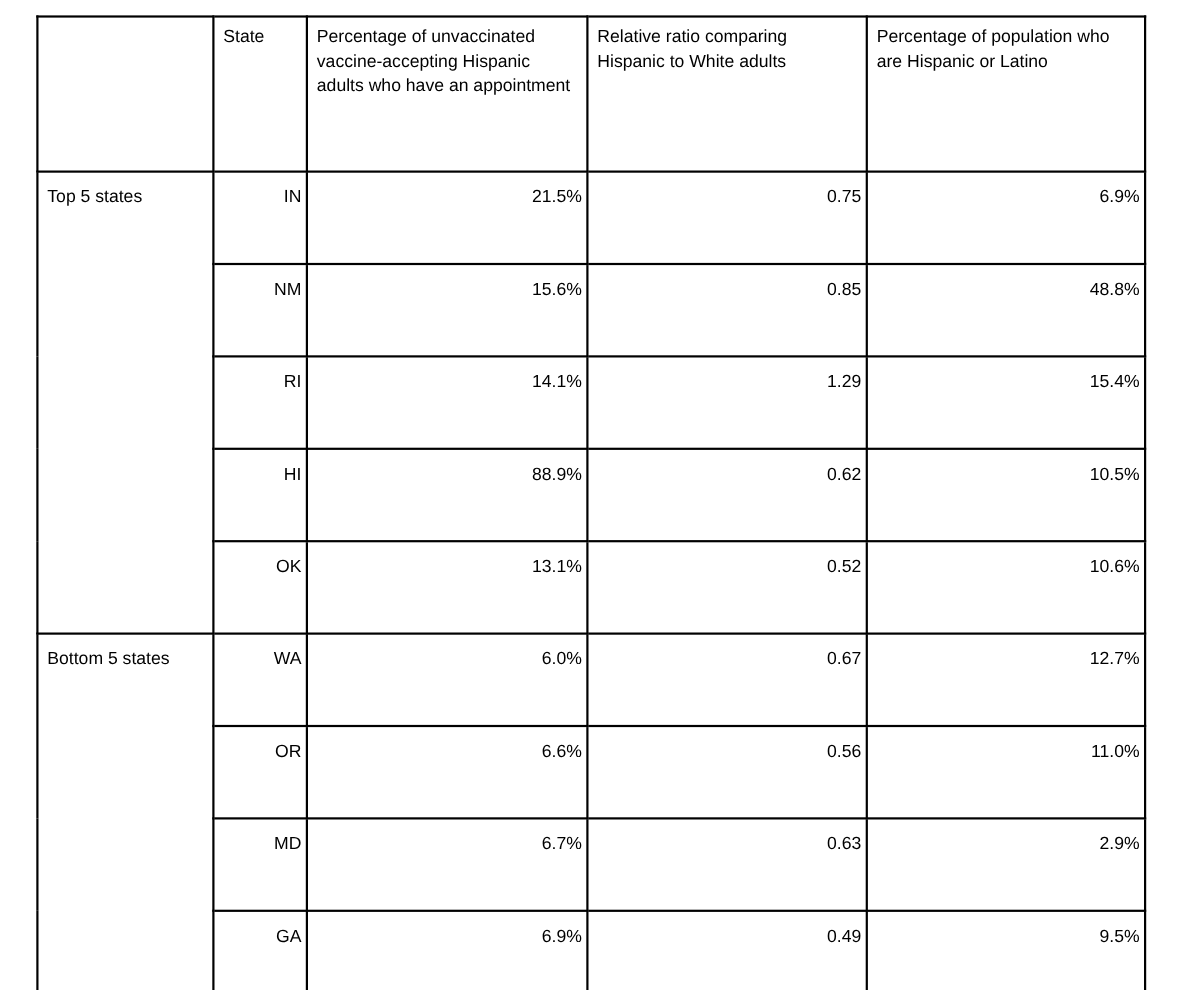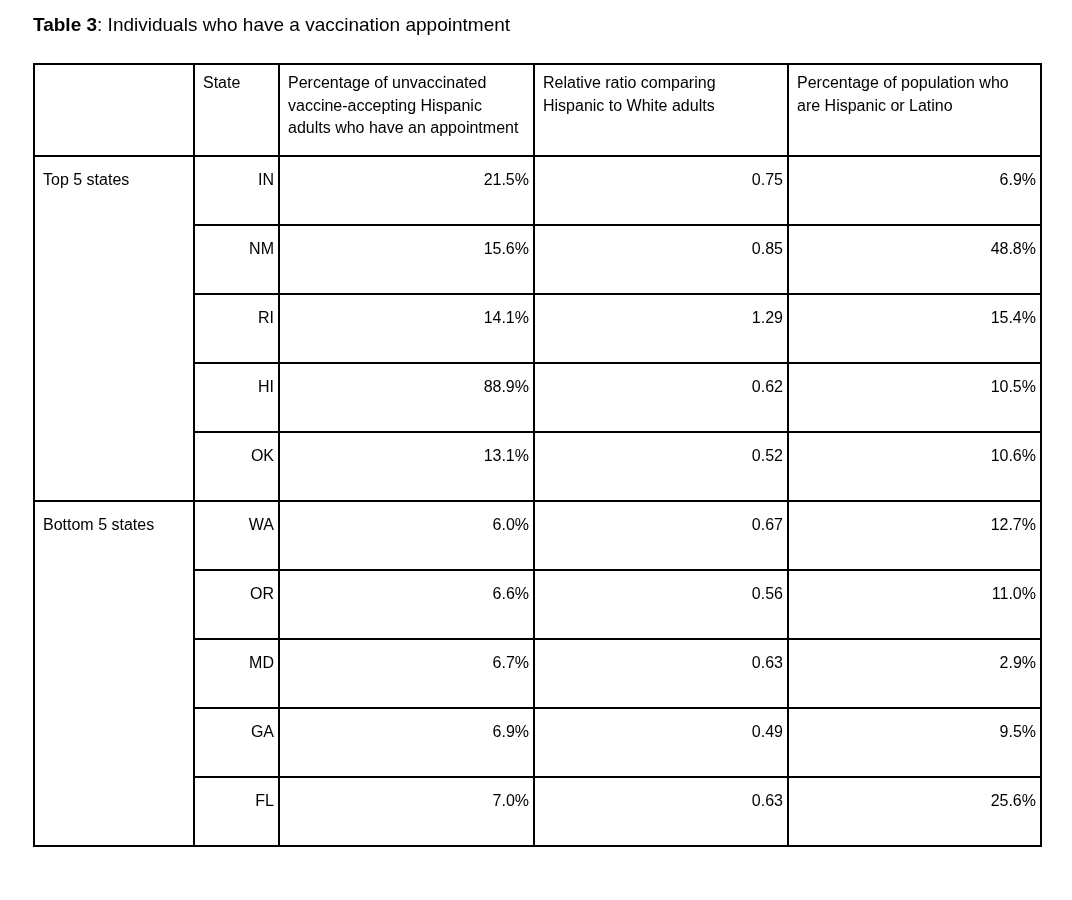--- a/index.html
+++ b/index.html
@@ -38,42 +38,41 @@
     font-weight: normal;
     line-height: 1.42;
   }
   .col-group   { width: 160px; }
   .col-state   { width: 85px;  }
   .col-pct     { width: 255px; }
   .col-ratio   { width: 254px; }
   .col-pop     { width: 253px; }
 
   table.data-table thead th {
-    height: 92px;
+    height: 141px;
     text-align: left;
     padding: 7px 10px 0 8px;
   }
   table.data-table tbody tr {
-    height: 69px;
+    height: 84px;
   }
   table.data-table tbody td {
     text-align: right;
     padding: 12px 4px 0 4px;
   }
   table.data-table td.group {
     text-align: left;
     padding: 12px 8px 0 8px;
   }
 </style>
 </head>
 <body>
 
 <div class="page">
 
-  <h1 class="title"><span class="bold">Table 3</span><span>: Individuals who have a vaccination appointment</span></h1>
 
   <table class="data-table">
     <colgroup>
       <col class="col-group">
       <col class="col-state">
       <col class="col-pct">
       <col class="col-ratio">
       <col class="col-pop">
     </colgroup>
     <thead>

